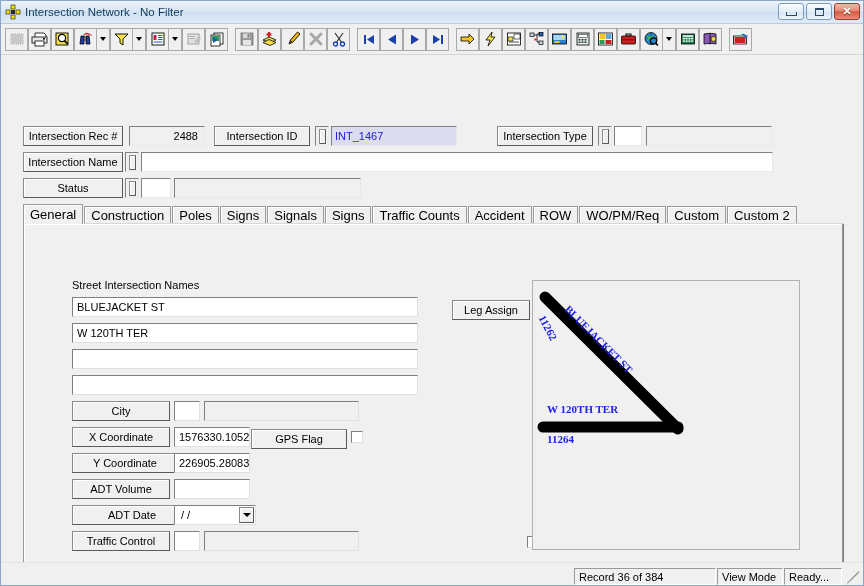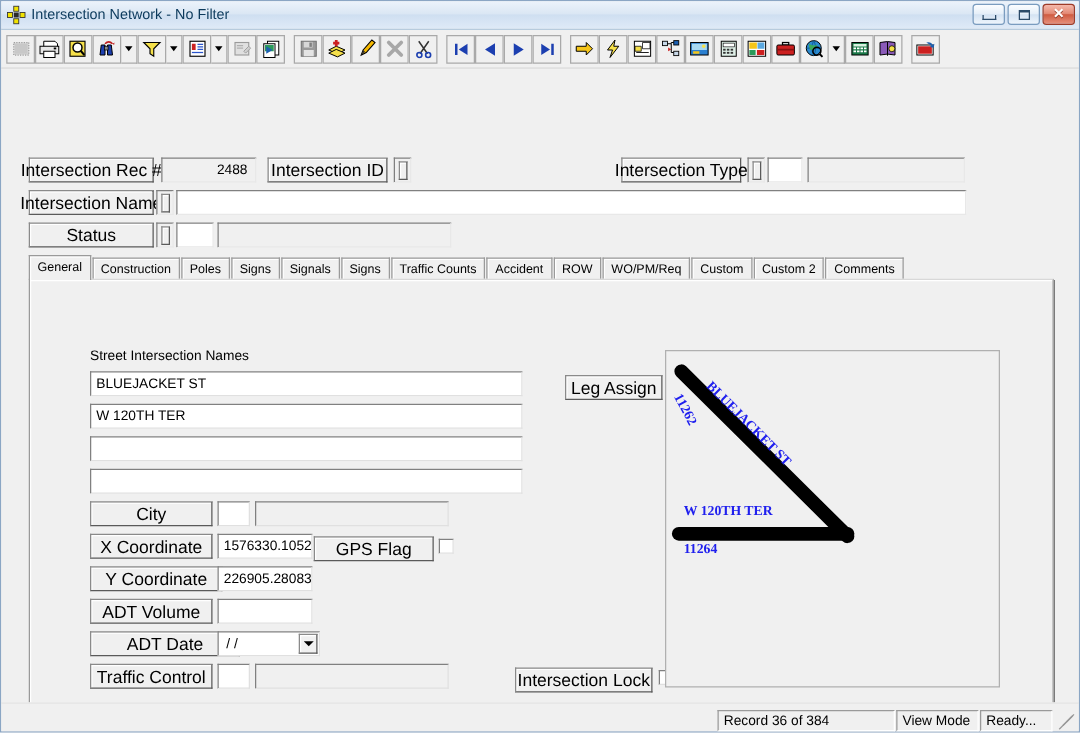--- a/index.html
+++ b/index.html
@@ -91,21 +91,21 @@
     flex: 1 1 auto;
     position: relative;
     background: #f0f0f0;
     overflow: hidden;
   }
   .lbl-btn {
     background: #f0f0f0;
     border: 1px solid #8a8a8a;
     border-right-color:#5a5a5a; border-bottom-color:#5a5a5a;
     box-shadow: inset 1px 1px 0 #ffffff;
-    font-size: 14px; color: #000;
+    font-size: 11px; color: #000;
     display: flex; align-items: center; justify-content: center;
     box-sizing: border-box;
     white-space: nowrap;
     font-family: "Liberation Sans", sans-serif;
   }
   .sunken {
     background: #ffffff;
     border: 1px solid #808080;
     border-right-color: #e8e8e8; border-bottom-color: #e8e8e8;
     box-sizing: border-box;
@@ -130,21 +130,21 @@
     box-shadow: inset 1px 1px 0 #fff;
   }
   .abs { position: absolute; }
 
   
   .tabstrip { position:absolute; left:22px; top:151px; width:820px; height:18px; }
   .tab {
     position: relative; float: left;
     height: 18px; line-height: 17px;
     padding: 0 6px;
-    font-size: 10px; color:#000;
+    font-size: 13px; color:#000;
     background:#f0f0f0;
     border: 1px solid #9a9a9a;
     border-bottom: none;
     box-shadow: inset 1px 1px 0 #fff;
     box-sizing:border-box;
     margin-right: 1px;
     white-space:nowrap;
   }
   .tab.active {
     background:#f0f0f0;
@@ -516,20 +516,21 @@
 
   <div class="form-area">
 
     <div class="lbl-btn abs" style="left:22px; top:71px; width:100px; height:20px;">Intersection Rec #</div>
     <div class="sunken gray num abs" style="left:128px; top:71px; width:76px; height:20px;">2488</div>
 
     <div class="lbl-btn abs" style="left:213px; top:71px; width:96px; height:20px;">Intersection ID</div>
     <div class="spin abs" style="left:314px; top:71px; width:14px; height:20px;">
         <em></em>
       </div>
+    <div class="sunken abs" style="left:330px; top:71px; width:126px; height:20px; background:#dcdcf0; color:#2020cc;">INT_1467</div>
 
     <div class="lbl-btn abs" style="left:496px; top:71px; width:96px; height:20px;">Intersection Type</div>
     <div class="spin abs" style="left:597px; top:71px; width:14px; height:20px;">
         <em></em>
       </div>
     <div class="sunken abs" style="left:613px; top:71px; width:28px; height:20px;"></div>
     <div class="sunken gray abs" style="left:645px; top:71px; width:126px; height:20px;"></div>
 
     <div class="lbl-btn abs" style="left:22px; top:97px; width:100px; height:20px;">Intersection Name</div>
     <div class="spin abs" style="left:124px; top:97px; width:14px; height:20px;">
@@ -592,21 +593,20 @@
             <i></i>
           </span>
       </div>
 
       <div class="lbl-btn abs" style="left:48px; top:307px; width:98px; height:20px;">Traffic Control</div>
       <div class="textbox" style="left:150px; top:307px; width:26px; height:20px;"></div>
       <div class="textbox" style="left:180px; top:307px; width:155px; height:20px; background:#f0f0f0;"></div>
 
       <div class="lbl-btn abs" style="left:428px; top:76px; width:78px; height:20px;">Leg Assign</div>
 
-      <div class="lbl-btn abs" style="left:388px; top:310px; width:110px; height:20px;">Intersection Lock</div>
       <div class="checkbox" style="left:503px; top:312px;"></div>
 
       <div class="diagram">
         <svg width="266" height="268" viewBox="0 0 266 268">
 
           <line x1="12" y1="16" x2="145" y2="148" stroke="#000000" stroke-width="11" stroke-linecap="round"></line>
 
           <line x1="10" y1="146" x2="145" y2="146" stroke="#000000" stroke-width="11" stroke-linecap="round"></line>
         </svg>
         <div class="diag-label" style="left:38px; top:22px; transform: rotate(45deg); transform-origin: 0 0;">BLUEJACKET ST</div>

